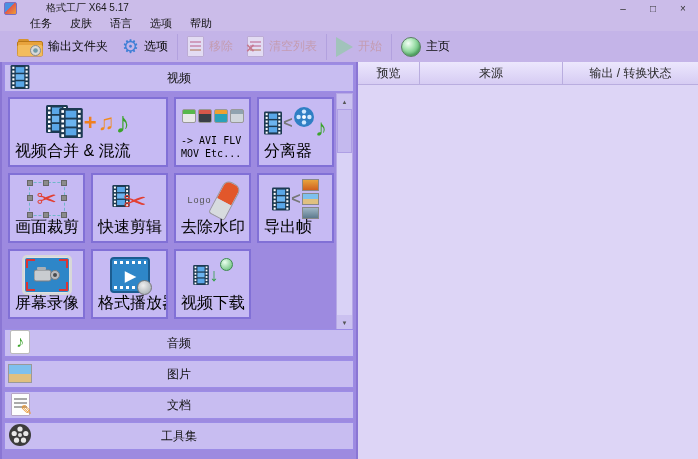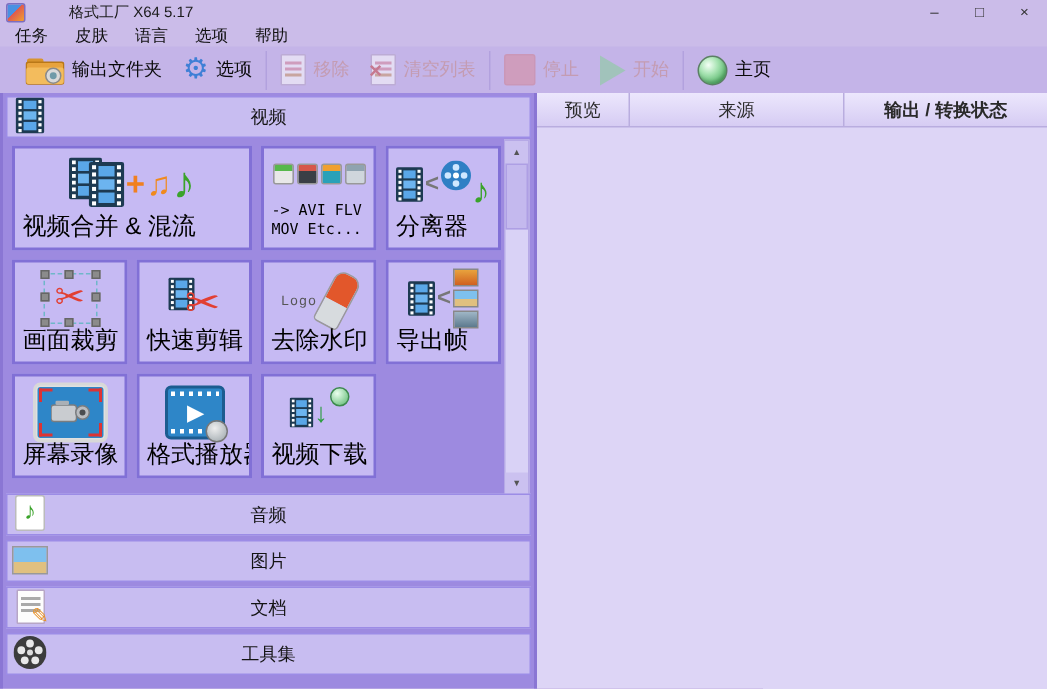--- a/index.html
+++ b/index.html
@@ -12,21 +12,21 @@
   .titlebar{position:absolute;left:0;top:0;right:0;height:16px;display:flex;align-items:center;background:#cbbce9;gap:24px;}
   .app-icon{width:11px;height:11px;margin:0 5px 0 4px;border-radius:2px;
     background:linear-gradient(135deg,#4a90e2 0%,#4a90e2 45%,#e05a4e 45%,#f0a030 100%);
     border:1px solid #7d6ec0;}
   .win-title{font-size:10px;color:#1a1a1a;}
   .win-controls{margin-left:auto;display:flex;}
   .win-btn{width:30px;height:16px;display:flex;align-items:center;justify-content:center;
     font-size:10px;color:#333;cursor:default;}
   
   .menubar{position:absolute;left:0;top:16px;right:0;height:15px;display:flex;align-items:center;
-    padding-left:8px;gap:14px;background:#cbbce9;font-size:11px;color:#111;}
+    padding-left:28px;gap:14px;background:#cbbce9;font-size:11px;color:#111;}
   .menu-item{padding:0 2px;}
   
   .toolbar{position:absolute;left:0;top:31px;right:0;height:31px;background:#c4b4e8;
     display:flex;align-items:center;padding-left:10px;font-size:12px;
     border-bottom:1px solid #a795da;}
   .tb-btn{display:flex;align-items:center;gap:5px;padding:0 7px;height:28px;}
   .tb-label{color:#0a0a0a;white-space:nowrap;}
   .tb-btn.disabled .tb-label{color:#c49cb2;}
   .tb-btn.disabled .tb-ic{opacity:.55;}
   .tb-sep{width:1px;height:26px;background:#b2a1de;margin:0 2px;}
@@ -118,21 +118,21 @@
     align-items:center;justify-content:center;font-size:6px;color:#555;}
   .v-btn.up{top:0;}.v-btn.down{bottom:0;}
   .v-thumb{position:absolute;top:15px;left:0;right:0;height:44px;background:#c4b9ee;border:1px solid #ae9fe4;box-sizing:border-box;}
   
   .right-panel{position:absolute;left:358px;top:62px;right:0;bottom:0;background:#ddd5f6;}
   .table-header{position:absolute;left:0;top:0;right:0;height:22px;display:flex;
     background:linear-gradient(#ece7fd,#d6ccf3);border-bottom:1px solid #b9addf;font-size:12px;color:#2a2a2a;}
   .th{display:flex;align-items:center;justify-content:center;border-right:1px solid #b9addf;box-sizing:border-box;}
   .th-preview{width:62px;}
   .th-source{width:143px;}
-  .th-status{flex:1;border-right:none;font-weight:bold;}
+  .th-status{flex:1;border-right:none;}
   
   svg{display:block;}
 </style>
 </head>
 <body>
 
 <svg width="0" height="0" style="position:absolute">
   <defs>
     <g id="film">
       <rect x="0" y="0" width="22" height="28" rx="1.5" fill="#1d3a52"></rect>
@@ -236,24 +236,20 @@
     <span class="tb-ic page-ic">
         <i></i>
         <i></i>
         <i></i>
         <span class="page-x">×</span>
       </span>
     <span class="tb-label">清空列表</span>
   </div>
   <div class="tb-sep"></div>
   <div class="tb-btn disabled">
-    <span class="tb-ic stop-sq"></span>
-    <span class="tb-label">停止</span>
-  </div>
-  <div class="tb-btn disabled">
     <span class="tb-ic play-tri"></span>
     <span class="tb-label">开始</span>
   </div>
   <div class="tb-sep"></div>
   <div class="tb-btn">
     <span class="tb-ic globe"></span>
     <span class="tb-label">主页</span>
   </div>
 </div>
 

